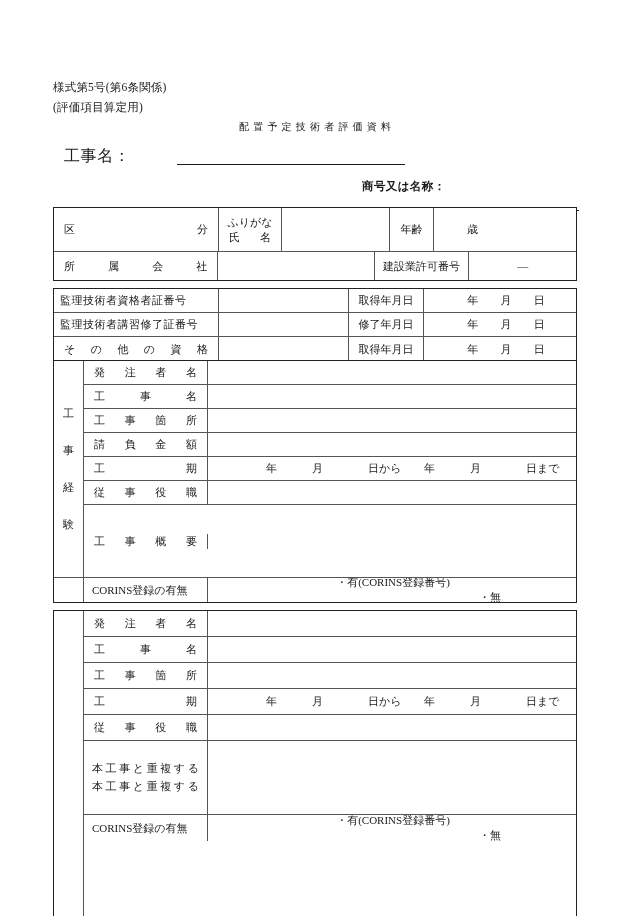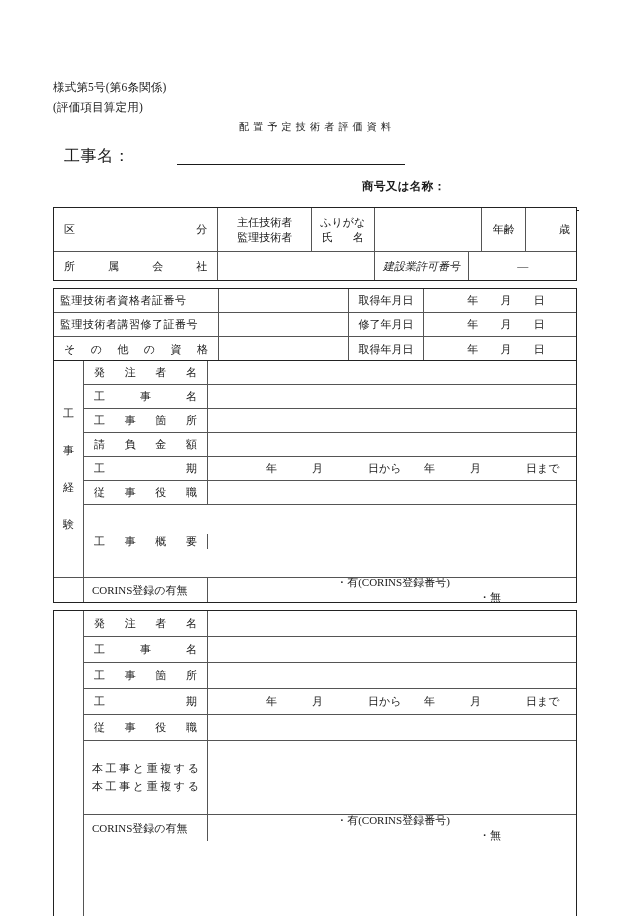--- a/index.html
+++ b/index.html
@@ -128,21 +128,21 @@
   #blk-kubun .r1 { height: 44px; }
   #blk-kubun .r2 { height: 28px; }
   .c-kubun     { width: 165px; }
   .c-gijutsu   { width: 94px;  flex-direction: column; justify-content: center; line-height: 1.35; }
   .c-furigana  { width: 63px;  flex-direction: column; justify-content: center; line-height: 1.35; }
   .c-nameblank { width: 108px; }
   .c-nenrei    { width: 44px;  justify-content: center; }
   .c-sai       { width: 50px;  justify-content: center; }
   .c-shozoku   { width: 165px; }
   .c-shozoku-blank { width: 157px; }
-  .c-kyoka     { width: 95px; justify-content: center; font-style: italic; }
+  .c-kyoka     { width: 95px; justify-content: center; }
   .c-kyoka-val { width: 107px; justify-content: center; }
 
   
   #blk-shikaku { top: 288px; }
   #blk-shikaku .row { height: 24px; }
   .c-q-label { width: 165px; }
   .c-q-blank { width: 130px; }
   .c-q-date  { width: 75px; justify-content: center; }
   .c-q-ymd   { width: 152px; }
   .ymd {
@@ -255,24 +255,20 @@
     <span class="rule"></span>
   </div>
 
   <div class="blk" id="blk-kubun">
     <div class="row r1">
       <div class="cell c-kubun">
         <span class="spread">
           <span>区</span>
           <span>分</span>
         </span>
-      </div>
-      <div class="cell c-gijutsu ctr">
-        <span>主任技術者</span>
-        <span>監理技術者</span>
       </div>
       <div class="cell c-furigana ctr">
         <span>ふりがな</span>
         <span class="spread">
           <span>氏</span>
           <span>名</span>
         </span>
       </div>
       <div class="cell c-nameblank"></div>
       <div class="cell c-nenrei">年齢</div>

